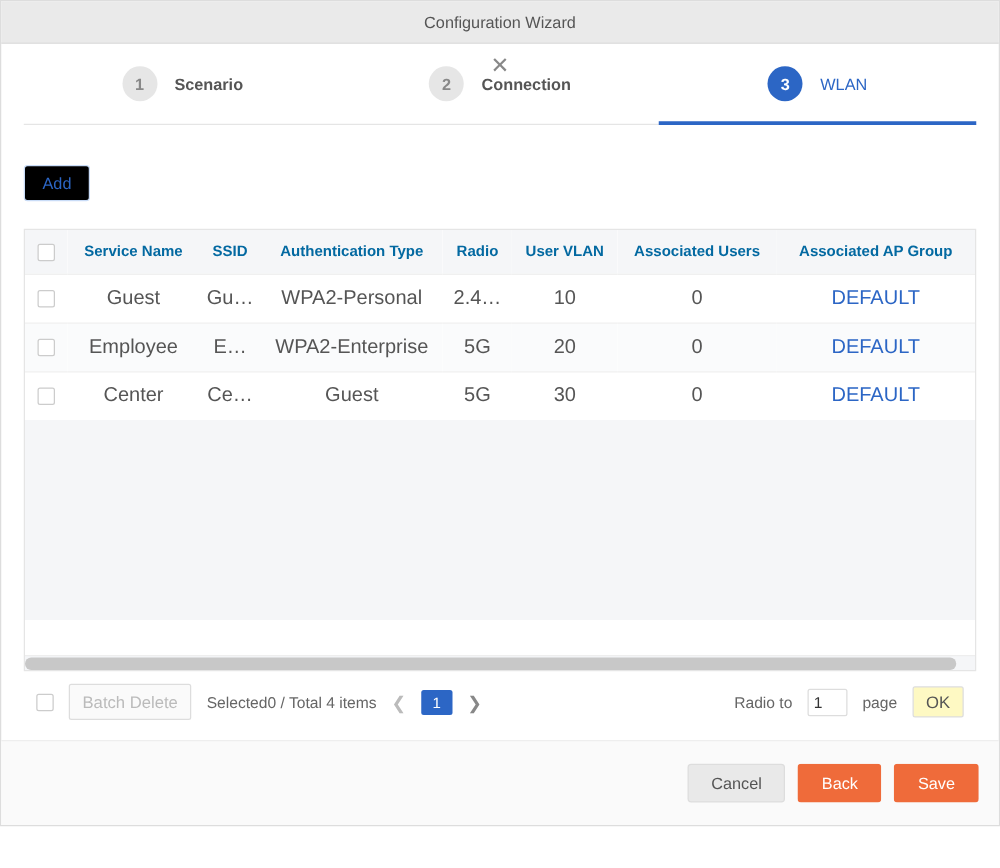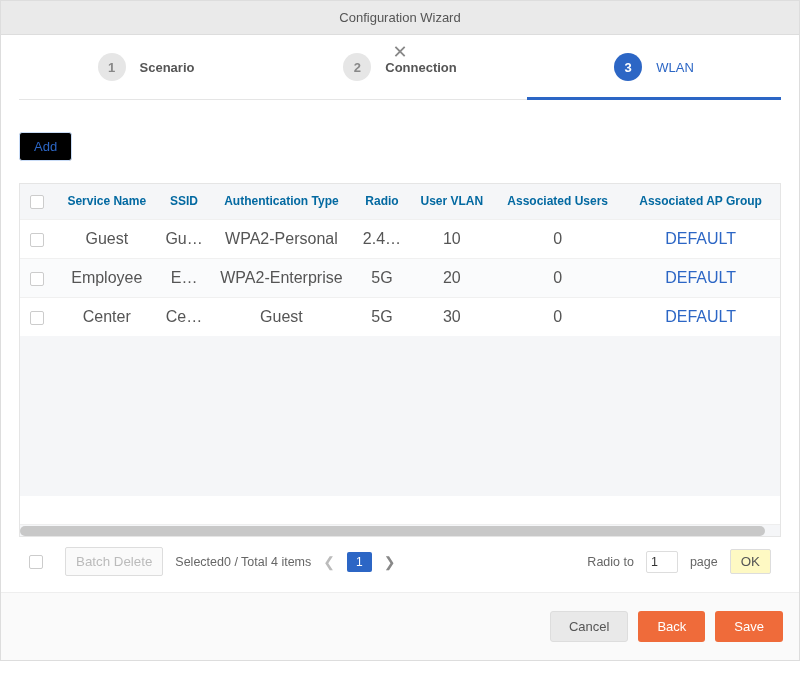--- a/index.html
+++ b/index.html
@@ -162,21 +162,20 @@
     gap: 12px;
     font-size: 12.5px;
     color: #666;
   }
   .batch-btn {
     border: 1px solid #ddd;
     background: #fafafa;
     color: #bbb;
     padding: 6px 10px;
     border-radius: 2px;
-    margin-left: 10px;
   }
   .pager-center { flex: 1; display:flex; align-items:center; gap:10px; }
   .pager-arrow { color: #bbb; font-size: 14px; cursor: pointer; padding:0 2px;}
   .page-badge {
     background: #2c66c5;
     color: #fff;
     padding: 3px 9px;
     border-radius: 2px;
     font-size: 12px;
   }

